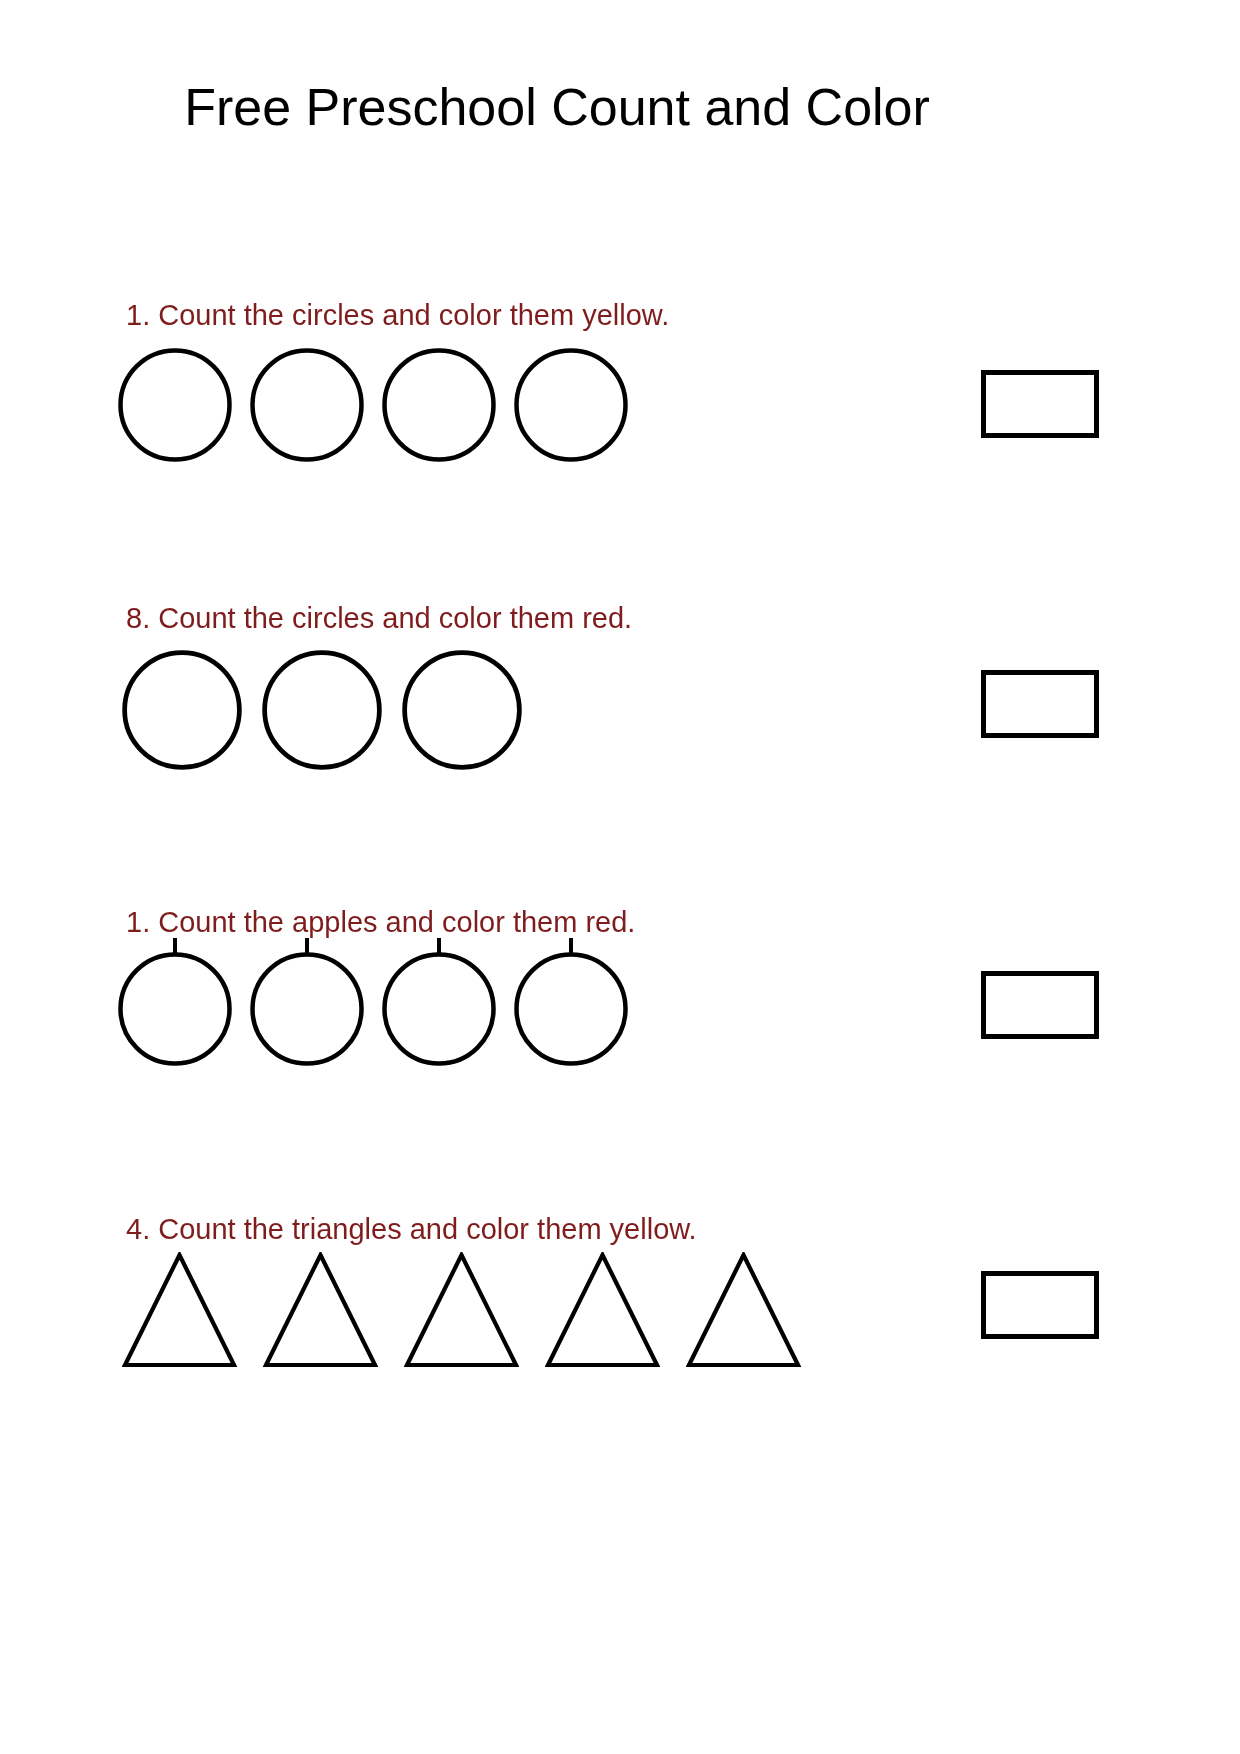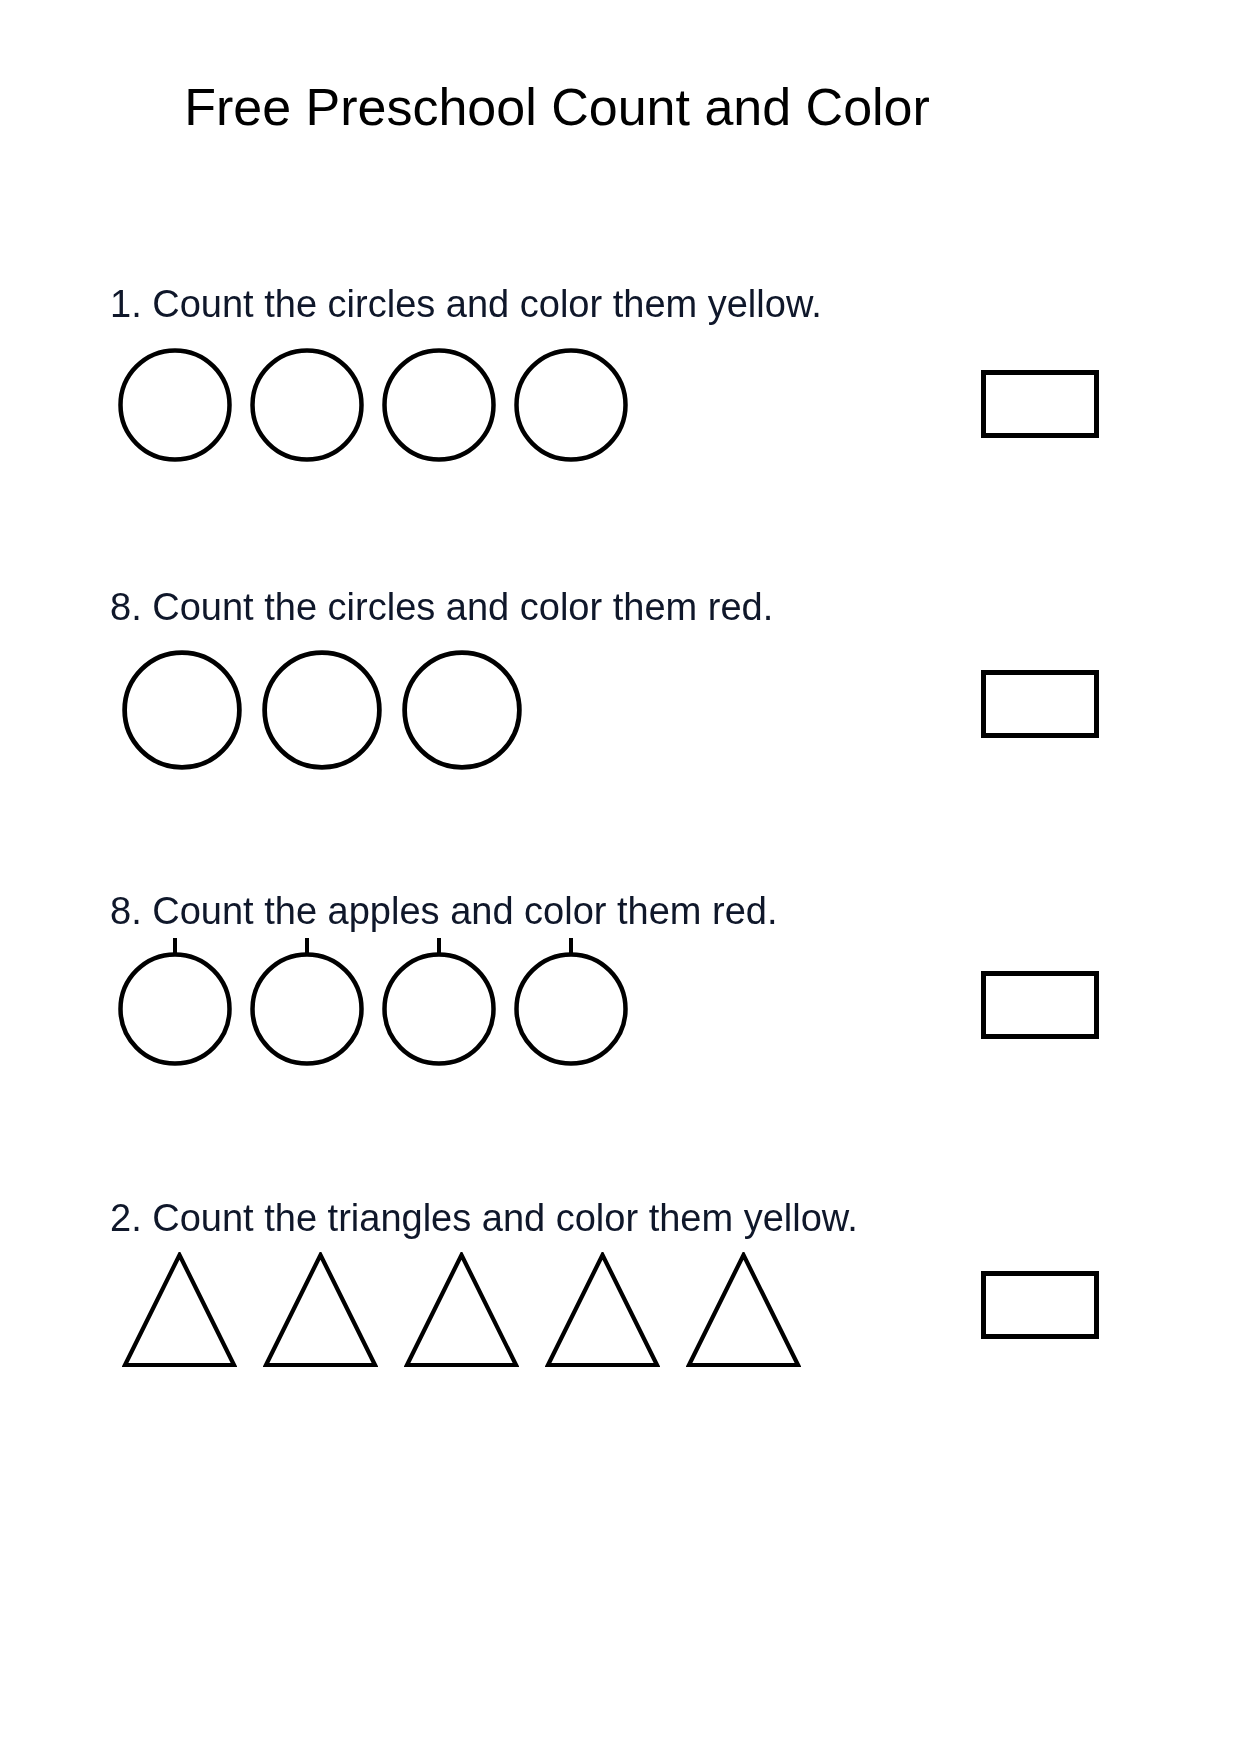--- a/index.html
+++ b/index.html
@@ -26,25 +26,25 @@
     text-align: center;
     font-size: 52px;
     font-weight: normal;
     line-height: 66px;
     color: #000000;
   }
   .question {
     position: absolute;
     left: 110px;
     top: var(--qtop);
-    margin: 0;
-    font-size: 38px;
+    margin: 16px;
+    font-size: 29px;
     line-height: 1;
     white-space: nowrap;
-    color: #0f172a;
+    color: #7f1d1d;
   }
   .shapes {
     position: absolute;
     left: var(--sleft);
     top: var(--stop);
     display: flex;
     gap: var(--gap);
     align-items: flex-start;
   }
   .shapes svg {
@@ -118,21 +118,21 @@
           <span>
             <svg viewBox="0 0 114 114" xmlns="http://www.w3.org/2000/svg">
               <circle cx="57" cy="57" r="54.5" fill="none" stroke="#000000" stroke-width="4.5"></circle>
             </svg>
           </span>
         </div>
     <div class="answer-box"></div>
   </section>
 
   <section class="row row3">
-    <p class="question">8. Count the apples and color them red.</p>
+    <p class="question">1. Count the apples and color them red.</p>
     <div class="shapes">
           <span>
             <svg viewBox="0 0 114 130" xmlns="http://www.w3.org/2000/svg">
               <line x1="57" y1="2" x2="57" y2="20" stroke="#000000" stroke-width="4"></line>
               <circle cx="57" cy="73" r="54.5" fill="none" stroke="#000000" stroke-width="4.5"></circle>
             </svg>
           </span>
           <span>
             <svg viewBox="0 0 114 130" xmlns="http://www.w3.org/2000/svg">
               <line x1="57" y1="2" x2="57" y2="20" stroke="#000000" stroke-width="4"></line>
@@ -149,21 +149,21 @@
             <svg viewBox="0 0 114 130" xmlns="http://www.w3.org/2000/svg">
               <line x1="57" y1="2" x2="57" y2="20" stroke="#000000" stroke-width="4"></line>
               <circle cx="57" cy="73" r="54.5" fill="none" stroke="#000000" stroke-width="4.5"></circle>
             </svg>
           </span>
         </div>
     <div class="answer-box"></div>
   </section>
 
   <section class="row row4">
-    <p class="question">2. Count the triangles and color them yellow.</p>
+    <p class="question">4. Count the triangles and color them yellow.</p>
     <div class="shapes">
           <span>
             <svg viewBox="0 0 115 116" xmlns="http://www.w3.org/2000/svg">
               <polygon points="57.5,3 112,113 3,113" fill="none" stroke="#000000" stroke-width="4.2"></polygon>
             </svg>
           </span>
           <span>
             <svg viewBox="0 0 115 116" xmlns="http://www.w3.org/2000/svg">
               <polygon points="57.5,3 112,113 3,113" fill="none" stroke="#000000" stroke-width="4.2"></polygon>
             </svg>

